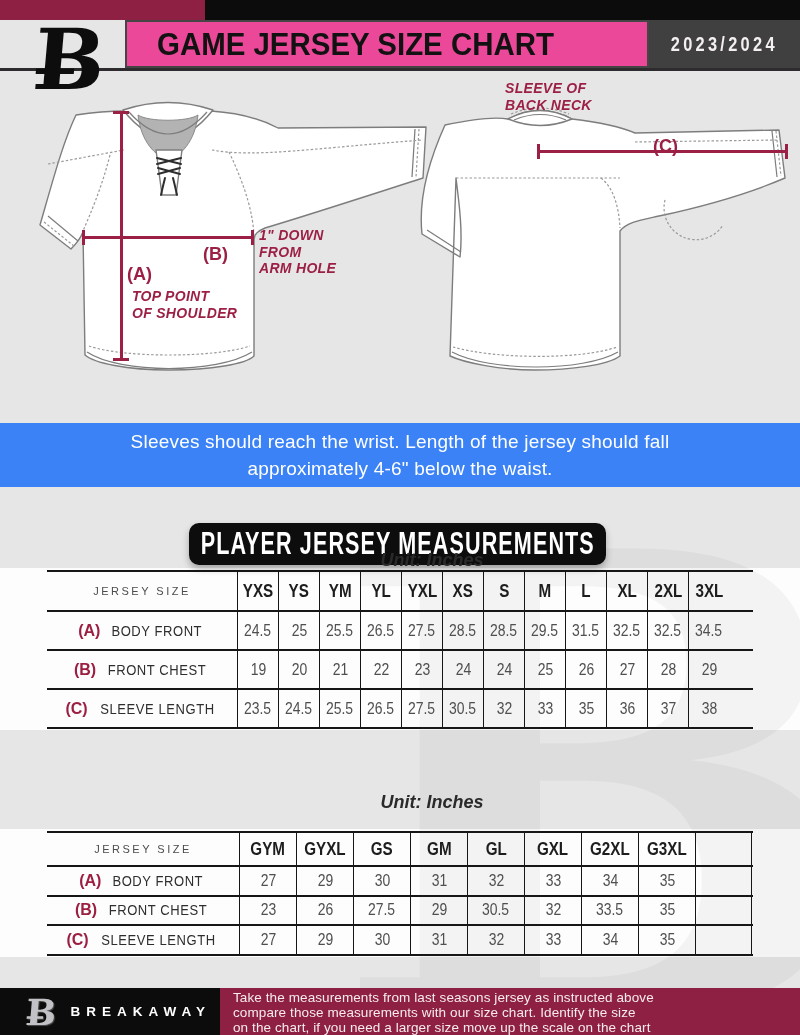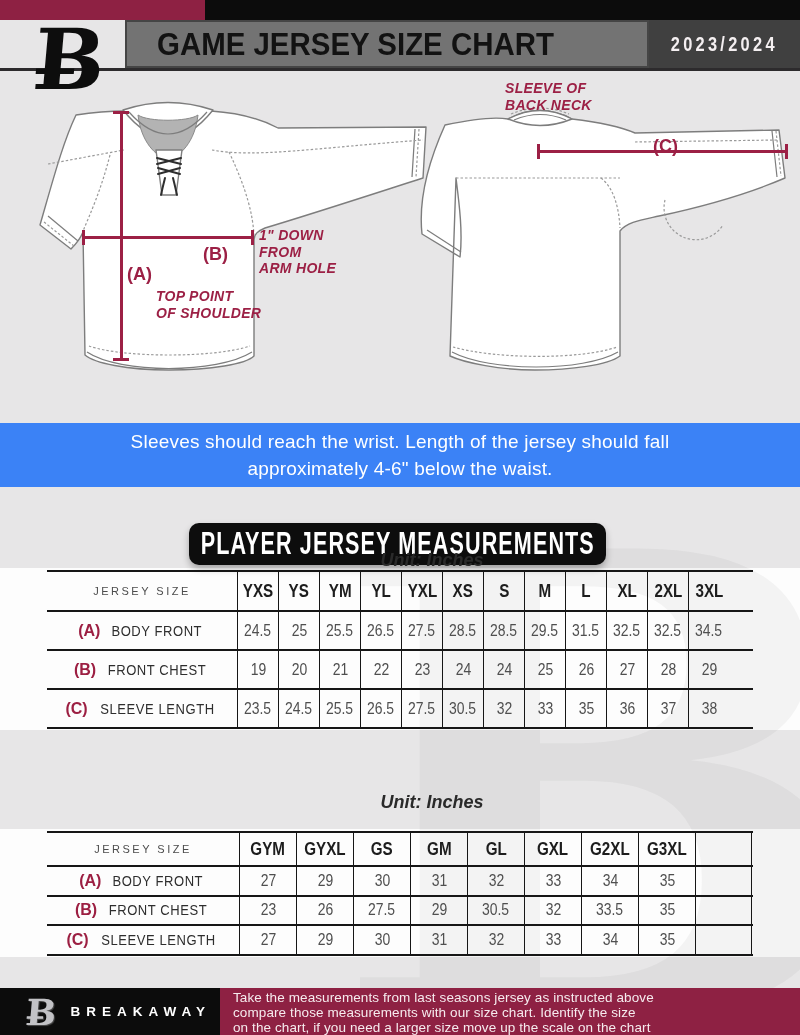--- a/index.html
+++ b/index.html
@@ -8,21 +8,21 @@
 
   
   .watermark{position:absolute;left:330px;top:470px;font-family:"DejaVu Serif",serif;
     font-weight:bold;font-size:640px;line-height:1;color:rgba(70,70,70,0.055);z-index:1;}
 
   
   .top-strip{position:absolute;left:0;top:0;width:800px;height:20px;z-index:4;}
   .top-strip .m{position:absolute;left:0;top:0;width:205px;height:20px;background:#8e2143;}
   .top-strip .k{position:absolute;left:205px;top:0;width:595px;height:20px;background:#0c0c0c;}
   .header-bar{position:absolute;left:0;top:20px;width:800px;height:48px;z-index:5;border-bottom:3px solid #2d2b2d;}
-  .title-box{position:absolute;left:125px;top:0;width:524px;height:48px;background:#737373;
+  .title-box{position:absolute;left:125px;top:0;width:524px;height:48px;background:#ec4899;
     border:2px solid #454545;box-sizing:border-box;display:flex;align-items:center;}
   .title-box .t{font-size:32px;font-weight:bold;color:#121212;white-space:nowrap;
     display:inline-block;transform:scaleX(.92);transform-origin:left center;margin-left:30px;letter-spacing:0;}
   .year-box{position:absolute;left:649px;top:0;width:151px;height:48px;background:#404040;
     display:flex;align-items:center;justify-content:center;}
   .year-box .t{font-size:20px;font-weight:bold;color:#f4eff1;letter-spacing:4px;
     display:inline-block;transform:scaleX(.82);white-space:nowrap;}
   .logo-main{position:absolute;left:26px;top:20px;width:86px;height:84px;z-index:6;
     font-family:"DejaVu Serif",serif;font-weight:bold;font-size:84px;line-height:80px;color:#0d0d0d;
     transform:skewX(-5deg);text-align:center;}
@@ -159,21 +159,21 @@
   <div class="mline" style="left:113px;top:111px;width:16px;height:3px;"></div>
   <div class="mline" style="left:113px;top:358px;width:16px;height:3px;"></div>
   <div class="mline" style="left:82px;top:236px;width:172px;height:3px;"></div>
   <div class="mline" style="left:82px;top:230px;width:3px;height:15px;"></div>
   <div class="mline" style="left:251px;top:230px;width:3px;height:15px;"></div>
   <div class="mline" style="left:537px;top:150px;width:251px;height:3px;"></div>
   <div class="mline" style="left:537px;top:144px;width:3px;height:15px;"></div>
   <div class="mline" style="left:785px;top:144px;width:3px;height:15px;"></div>
 
   <div class="anno tag" style="left:127px;top:264px;">(A)</div>
-  <div class="anno cap" style="left:132px;top:288px;margin-left:24px;">TOP POINT
+  <div class="anno cap" style="left:132px;top:288px;">TOP POINT
 OF SHOULDER</div>
   <div class="anno tag" style="left:203px;top:244px;">(B)</div>
   <div class="anno cap" style="left:259px;top:227px;">1" DOWN
 FROM
 ARM HOLE</div>
   <div class="anno tag" style="left:653px;top:136px;">(C)</div>
   <div class="anno cap" style="left:505px;top:80px;">SLEEVE OF
 BACK NECK</div>
 
   <div class="banner">

